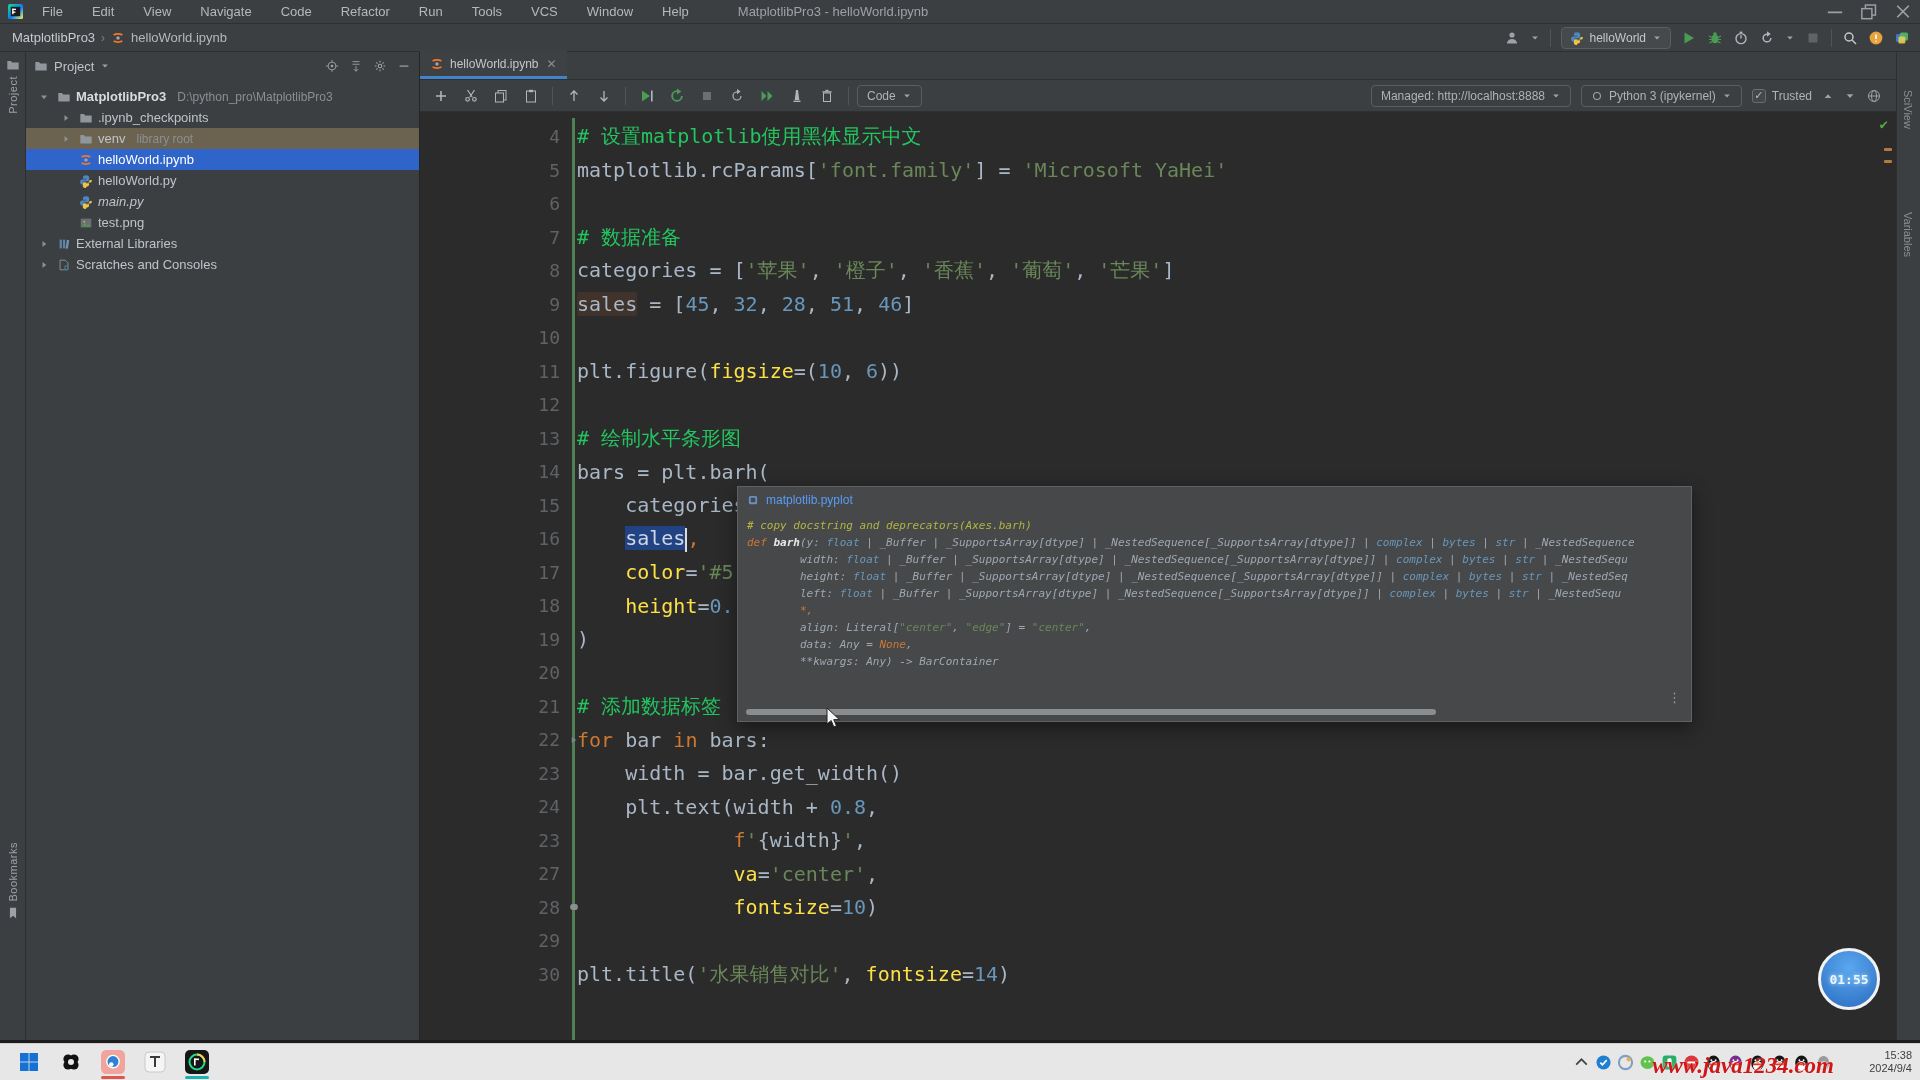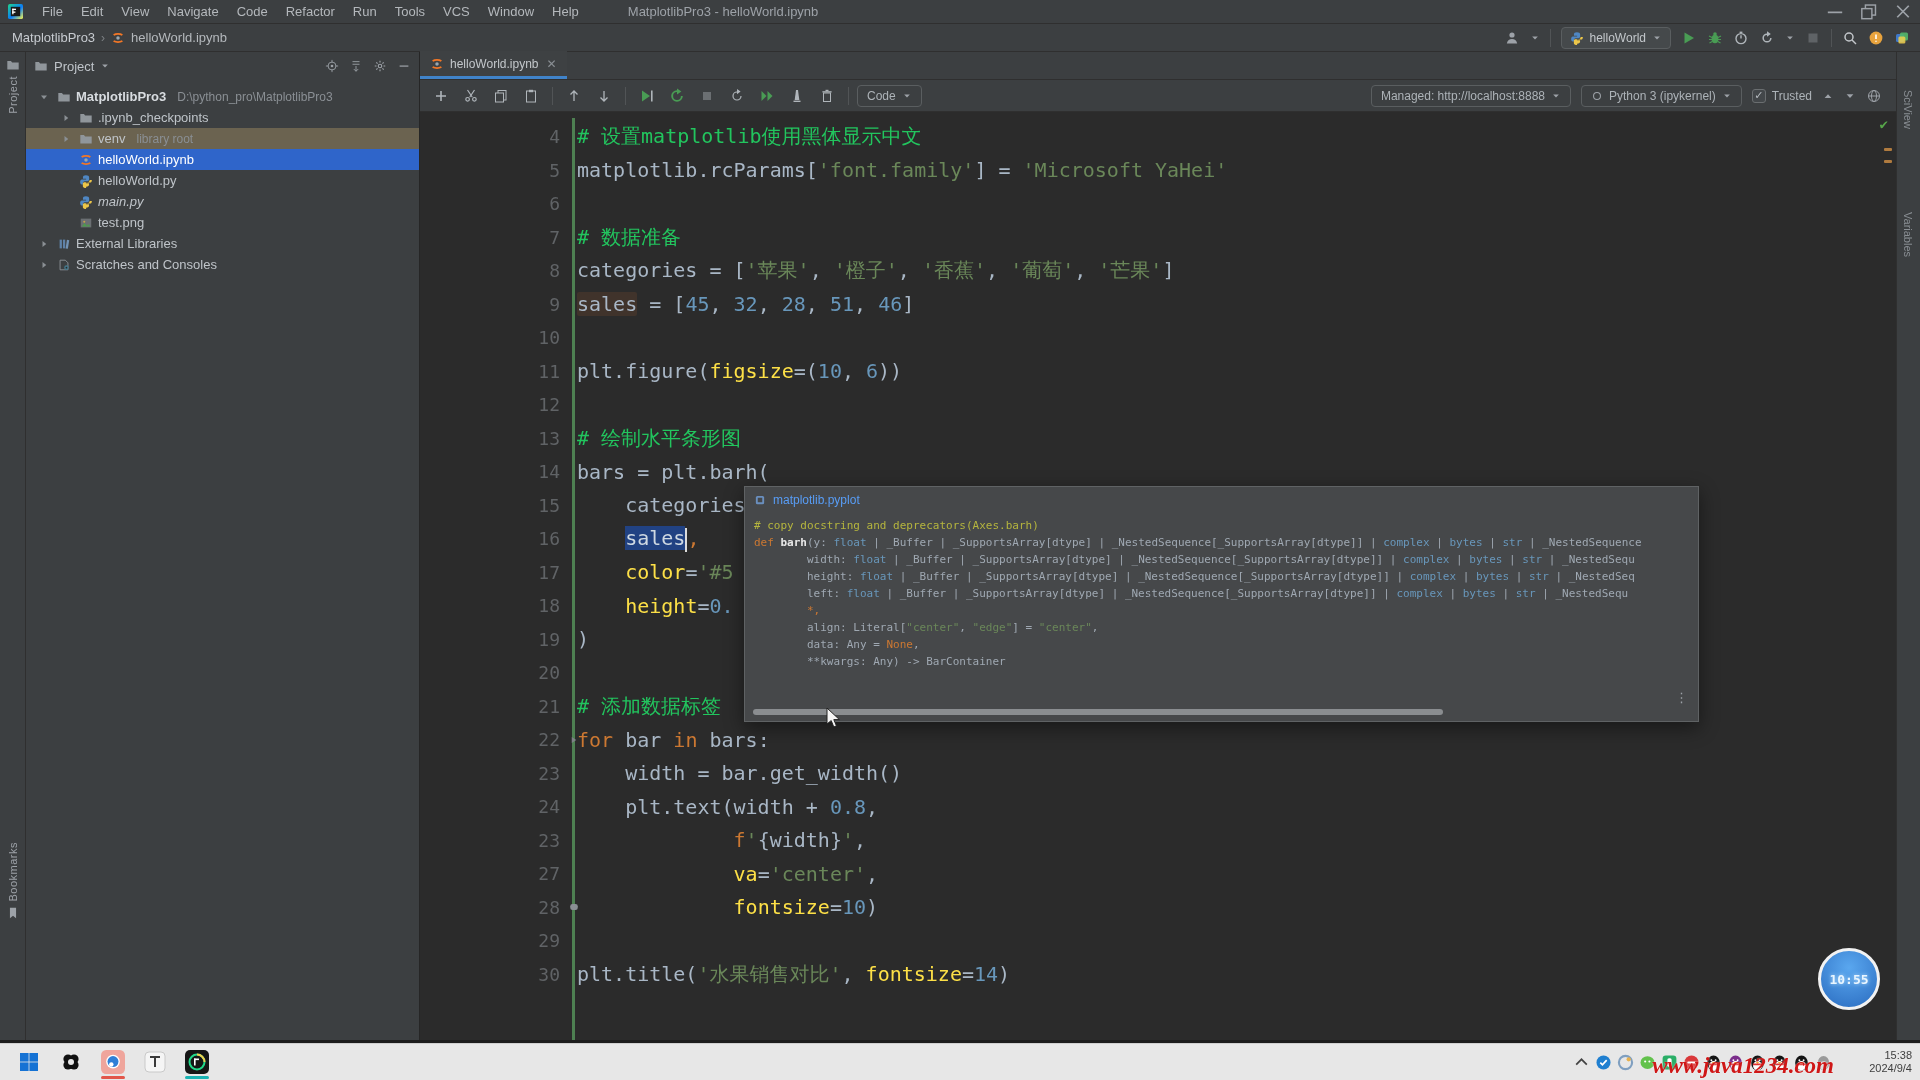--- a/index.html
+++ b/index.html
@@ -8,21 +8,21 @@
     font-family:"Liberation Sans",sans-serif;background:#2b2b2b;color:#bbbbbb;}
   .icon{display:inline-flex;align-items:center;justify-content:center;flex:none;}
   .icon svg{width:100%;height:100%;display:block;}
   .i16{width:16px;height:16px}.i14{width:14px;height:14px}.i12{width:12px;height:12px}
   .i10{width:10px;height:10px}.i24{width:24px;height:24px}
 
   
   .titlebar{position:absolute;left:0;top:0;width:100%;height:24px;background:#3c3f41;
     display:flex;align-items:center;border-bottom:1px solid #2f2f2f;font-size:13px;}
   .app-logo{margin:0 10px 0 8px;width:15px;height:15px;}
-  .menu{display:flex;gap:0;}
+  .menu{display:flex;gap:11px;}
   .menu-item{padding:2px 9px;color:#b4b8bc;cursor:default;}
   .win-title{margin-left:40px;color:#9da2a8;}
   .win-controls{margin-left:auto;display:flex;}
   .win-btn{width:34px;height:23px;display:flex;align-items:center;justify-content:center;color:#9da2a8;}
 
   
   .toolbar-row{position:absolute;left:0;top:24px;width:100%;height:28px;background:#3c3f41;
     display:flex;align-items:center;border-bottom:1px solid #2f2f2f;font-size:13px;}
   .crumbs{display:flex;align-items:center;gap:6px;padding-left:12px;}
   .crumb-proj{color:#c7cbd0;}
@@ -78,27 +78,27 @@
   .gnum{position:relative;width:140px;flex:none;text-align:right;color:#606366;font-size:18px;}
   .gicon{position:absolute;left:148px;top:50%;transform:translateY(-50%);}
   .ltext{margin-left:17px;white-space:pre;color:#a9b7c6;}
   .tk-cm{color:#22c55e}.tk-st{color:#6a8759}.tk-nu{color:#6897bb}
   .tk-kw{color:#cc7832}.tk-pa{color:#fde047}
   .tk-hl{background:#40332b;border-radius:2px;}
   .tk-sel{background:#214283;color:#ced8e2;}
   .tk-caret{display:inline-block;width:2px;height:24px;background:#dcdcdc;vertical-align:middle;}
 
   
-  .doc-popup{position:absolute;left:324px;top:434px;width:955px;height:236px;background:#46484a;
+  .doc-popup{position:absolute;left:317px;top:434px;width:955px;height:236px;background:#46484a;
     border:1px solid #5f6264;box-shadow:0 6px 18px rgba(0,0,0,.45);overflow:hidden;}
   .popup-header{height:26px;display:flex;align-items:center;gap:7px;padding:0 9px;
     font-family:"Liberation Sans",sans-serif;font-size:12px;}
   .popup-header .mod{color:#589df6;}
   #popupLines{padding:4px 11px 0 9px;font-family:"DejaVu Sans Mono","Liberation Mono",monospace;
-    font-size:11px;line-height:17px;}
+    font-size:11px;line-height:17px;font-style:italic;}
   .pline{white-space:pre;overflow:hidden;color:#9fa8b2;}
   .pk-c{color:#b5b53e}.pk-k{color:#cc7832}.pk-f{color:#e8e8e8;font-weight:bold}
   .pk-t{color:#6897bb}.pk-s{color:#6a8759}
   .popup-link{margin:8px 9px 0 9px;font-size:12px;color:#589df6;white-space:nowrap;overflow:hidden;
     font-family:"Liberation Sans",sans-serif;}
   .popup-scroll{position:absolute;left:0;right:0;bottom:6px;height:6px;}
   .popup-thumb{position:absolute;left:8px;width:690px;height:6px;background:#8a8d90;border-radius:3px;}
   .popup-kebab{position:absolute;right:10px;bottom:16px;color:#9da2a8;font-size:13px;letter-spacing:0;}
 
   .mouse-cursor{position:absolute;left:406px;top:656px;width:18px;height:22px;z-index:50;}
@@ -795,21 +795,21 @@
       <div class="rs-item" style="top:38px">
         <span class="vlabel-r">SciView</span>
       </div>
       <div class="rs-item" style="top:160px">
         <span class="vlabel-r">Variables</span>
       </div>
     </div>
   </div>
 
   <div class="timer">
-    <span>10:55</span>
+    <span>01:55</span>
   </div>
 
   <div class="ide-edge"></div>
 
   <div class="taskbar">
     <div class="tb-apps" id="taskbarApps">
         <div class="tb-app">
           <span class="icon i24">
             <svg viewBox="0 0 24 24">
               <rect x="3" y="3" width="8.6" height="8.6" fill="#1572d4"></rect>

